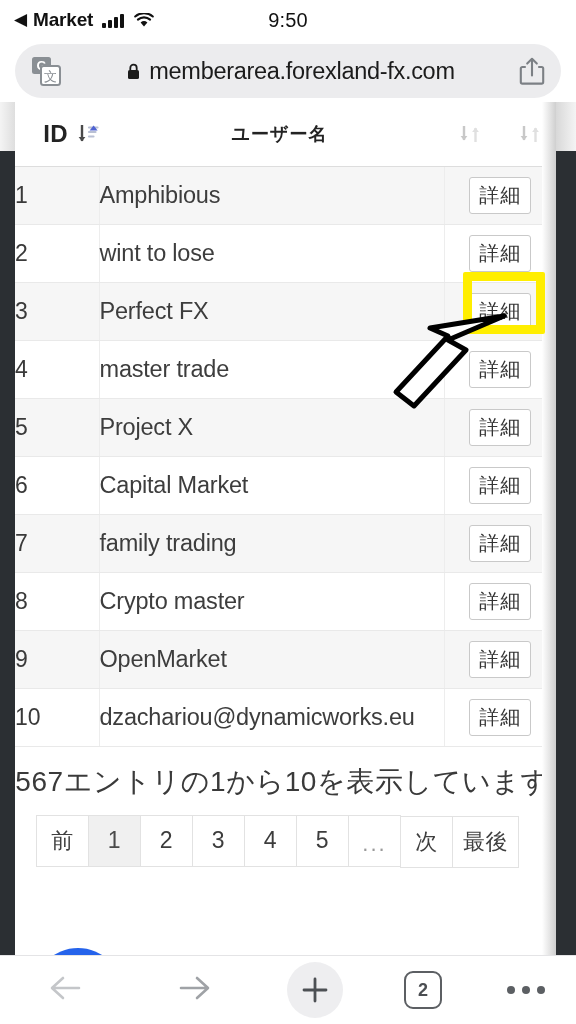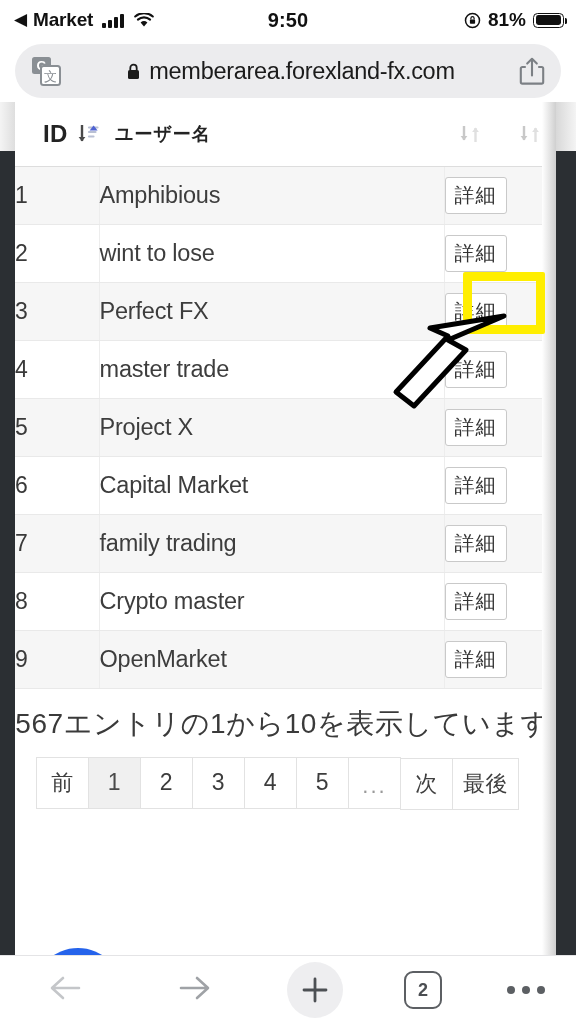--- a/index.html
+++ b/index.html
@@ -21,21 +21,21 @@
   .sb-app{ font-size:19px; font-weight:600; color:#111; letter-spacing:-.2px; }
   .bars{ display:flex; align-items:flex-end; gap:2.5px; height:15px; margin-left:3px;}
   .bars i{ display:block; width:3.6px; background:#111; border-radius:1px; }
   .bars i:nth-child(1){ height:5px; }
   .bars i:nth-child(2){ height:8px; }
   .bars i:nth-child(3){ height:11px; }
   .bars i:nth-child(4){ height:14px; }
   .wifi{ width:20px; height:15px; margin-left:4px; }
   .sb-time{
     position:absolute; left:0; right:0; text-align:center;
-    font-size:20px; font-weight:700; color:#111; letter-spacing:.1px;
+    font-size:20px; font-weight:400; color:#111; letter-spacing:.1px;
   }
   .sb-right{ margin-left:auto; display:flex; align-items:center; gap:7px; padding-right:12px; }
   .rotlock{ width:17px; height:17px; }
   .sb-batt-pct{ font-size:19px; font-weight:600; color:#111; }
   .batt{
     position:relative; width:31px; height:15px; border:1.6px solid #111;
     border-radius:4.5px; padding:1.6px;
   }
   .batt::after{
     content:""; position:absolute; right:-4px; top:4.4px;
@@ -95,21 +95,21 @@
   
   table.datatable{ width:541px; border-collapse:collapse; table-layout:fixed; }
   table.datatable col.c-id{ width:84px; }
   table.datatable col.c-name{ width:345px; }
   table.datatable col.c-act{ width:112px; }
 
   .datatable thead th{
     height:64px; vertical-align:middle; background:#ffffff;
     border-bottom:1px solid #dddddd; padding:0;
   }
-  .th-inner{ display:flex; align-items:center; gap:9px; }
+  .th-inner{ display:flex; align-items:center; gap:9px;justify-content:center; }
   .th-id{ padding-left:28px; }
   .th-name{ padding-left:16px; }
   .th-blank{ justify-content:center; }
   .th-label{ font-size:24px; font-weight:700; color:#232323; letter-spacing:.3px; }
   .th-label.jp{ font-size:18px; letter-spacing:1px; }
   .sorticon{ width:22px; height:24px; flex:0 0 22px; }
 
   .datatable tbody td{
     height:58px; padding:0; vertical-align:middle;
     border-bottom:1px solid #e9e9e9;
@@ -118,21 +118,21 @@
   tr.r-even td{ background:#ffffff; }
   td.td-id{
     font-size:23px; color:#3a3a3a; padding-left:28px;
     border-right:1px solid #ededed;
   }
   td.td-name{
     font-size:23.5px; color:#3d3d3d; padding-left:16px; letter-spacing:-.2px;
     white-space:nowrap; overflow:visible;
     border-right:1px solid #ededed;
   }
-  td.td-act{ }
+  td.td-act{ text-align:center; }
   .detail-btn{
     display:inline-block; min-width:62px; padding:7px 9px 8px;
     border:1px solid #c9c9c9; border-radius:3px; background:#ffffff;
     font-size:20px; color:#333333; font-family:"Liberation Sans", sans-serif;
     letter-spacing:1px; line-height:1;
   }
 
   
   .table-info{
     margin-top:16px; text-align:center; font-size:28px; color:#3a3a3a;
@@ -207,33 +207,20 @@
         </span>
       <span class="wifi">
         <svg viewBox="0 0 20 15" width="20" height="15">
           <path d="M10 13.4 L6.6 9.4 a5.3 5.3 0 0 1 6.8 0 Z" fill="#111"></path>
           <path d="M3.9 6.6 a9.4 9.4 0 0 1 12.2 0" stroke="#111" stroke-width="2.1" fill="none" stroke-linecap="round"></path>
           <path d="M1.2 3.5 a13.4 13.4 0 0 1 17.6 0" stroke="#111" stroke-width="2.1" fill="none" stroke-linecap="round"></path>
         </svg>
       </span>
     </div>
     <div class="sb-time">9:50</div>
-    <div class="sb-right">
-      <span class="rotlock">
-        <svg viewBox="0 0 17 17" width="17" height="17">
-          <circle cx="8.5" cy="8.5" r="7" fill="none" stroke="#111" stroke-width="1.5"></circle>
-          <rect x="5.9" y="7.6" width="5.2" height="4.2" rx="0.8" fill="#111"></rect>
-          <path d="M6.9 7.6 v-1.3 a1.6 1.6 0 0 1 3.2 0 v1.3" fill="none" stroke="#111" stroke-width="1.2"></path>
-        </svg>
-      </span>
-      <span class="sb-batt-pct">81%</span>
-      <span class="batt">
-          <span></span>
-        </span>
-    </div>
   </div>
 
   <div class="urlbar-wrap">
     <div class="urlbar">
       <span class="gtrans">
         <svg viewBox="0 0 34 34" width="34" height="34">
           <rect x="3" y="3" width="19" height="17" rx="2.5" fill="#8a8f94"></rect>
           <text x="12.5" y="16" font-size="13" font-weight="bold" fill="#ffffff" text-anchor="middle" font-family="Liberation Sans, sans-serif">G</text>
           <rect x="12" y="12" width="19" height="19" rx="2.5" fill="#ffffff" stroke="#8a8f94" stroke-width="2"></rect>
           <text x="21.5" y="27" font-size="13" fill="#8a8f94" text-anchor="middle" font-family="DejaVu Sans, sans-serif">文</text>
@@ -372,20 +359,27 @@
               <span class="detail-btn">詳細</span>
             </td>
           </tr>
           <tr class="r-odd">
             <td class="td-id">9</td>
             <td class="td-name">OpenMarket</td>
             <td class="td-act">
               <span class="detail-btn">詳細</span>
             </td>
           </tr>
+          <tr class="r-even">
+            <td class="td-id">10</td>
+            <td class="td-name">dzachariou@dynamicworks.eu</td>
+            <td class="td-act">
+              <span class="detail-btn">詳細</span>
+            </td>
+          </tr>
         </tbody>
       </table>
 
       <div class="table-info">567エントリの1から10を表示しています</div>
 
       <div class="pagination">
         <div class="pg">前</div>
         <div class="pg num active">1</div>
         <div class="pg num">2</div>
         <div class="pg num">3</div>

